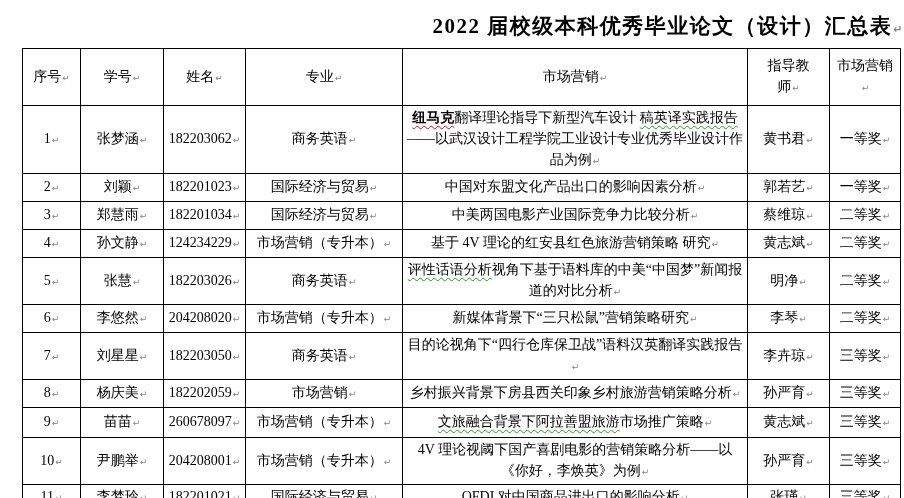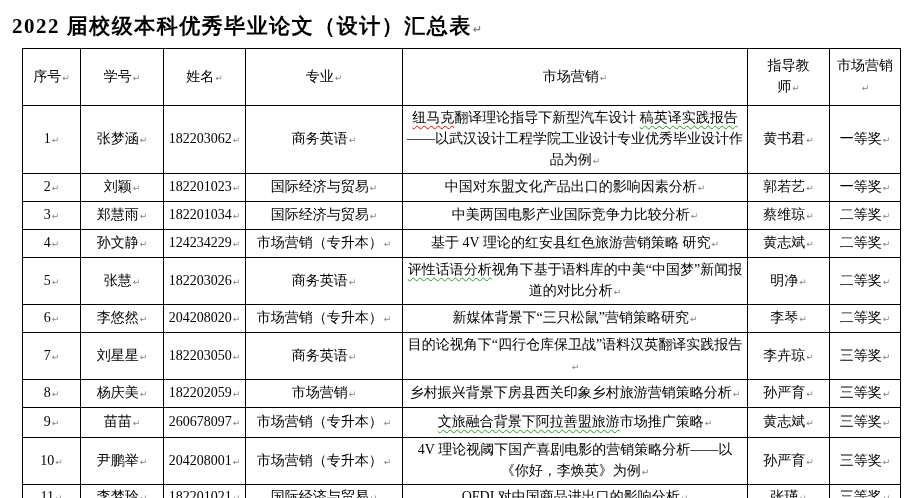--- a/index.html
+++ b/index.html
@@ -3,22 +3,22 @@
 <meta charset="utf-8">
 <style>
   html,body{margin:0;padding:0;background:#ffffff;}
   body{
     width:904px;height:498px;overflow:hidden;
     font-family:"Liberation Serif","DejaVu Serif",serif;
     color:#000;
   }
   .page{position:relative;width:904px;height:498px;}
   .doc-title{
-    margin:0;padding:12px 0 8px 12px;
-    text-align:left;
+    margin:0;padding:12px 0 8px 0;
+    text-align:right;
     font-size:21px;font-weight:bold;letter-spacing:1.5px;
     white-space:nowrap;
   }
   table.grid{
     border-collapse:collapse;table-layout:fixed;
     margin-left:22px;width:878px;
     background:#fff;
   }
   .grid th,.grid td{
     border:1px solid var(--border-color,#000);
@@ -38,20 +38,21 @@
     margin-left:1px;
     font-family:"DejaVu Sans",sans-serif;
   }
   .title-mark{font-size:11px;}
   .wavy-red{
     text-decoration-line:underline;
     text-decoration-style:wavy;
     text-decoration-color:var(--sq-red,#ff0000);
     text-decoration-thickness:1px;
     text-underline-offset:3px;
+    font-weight:bold;
   }
   .wavy-green{
     text-decoration-line:underline;
     text-decoration-style:wavy;
     text-decoration-color:var(--sq-green,#22a022);
     text-decoration-thickness:1px;
     text-underline-offset:3px;
     font-family:Liberation Serif, serif;
   }
 </style>

